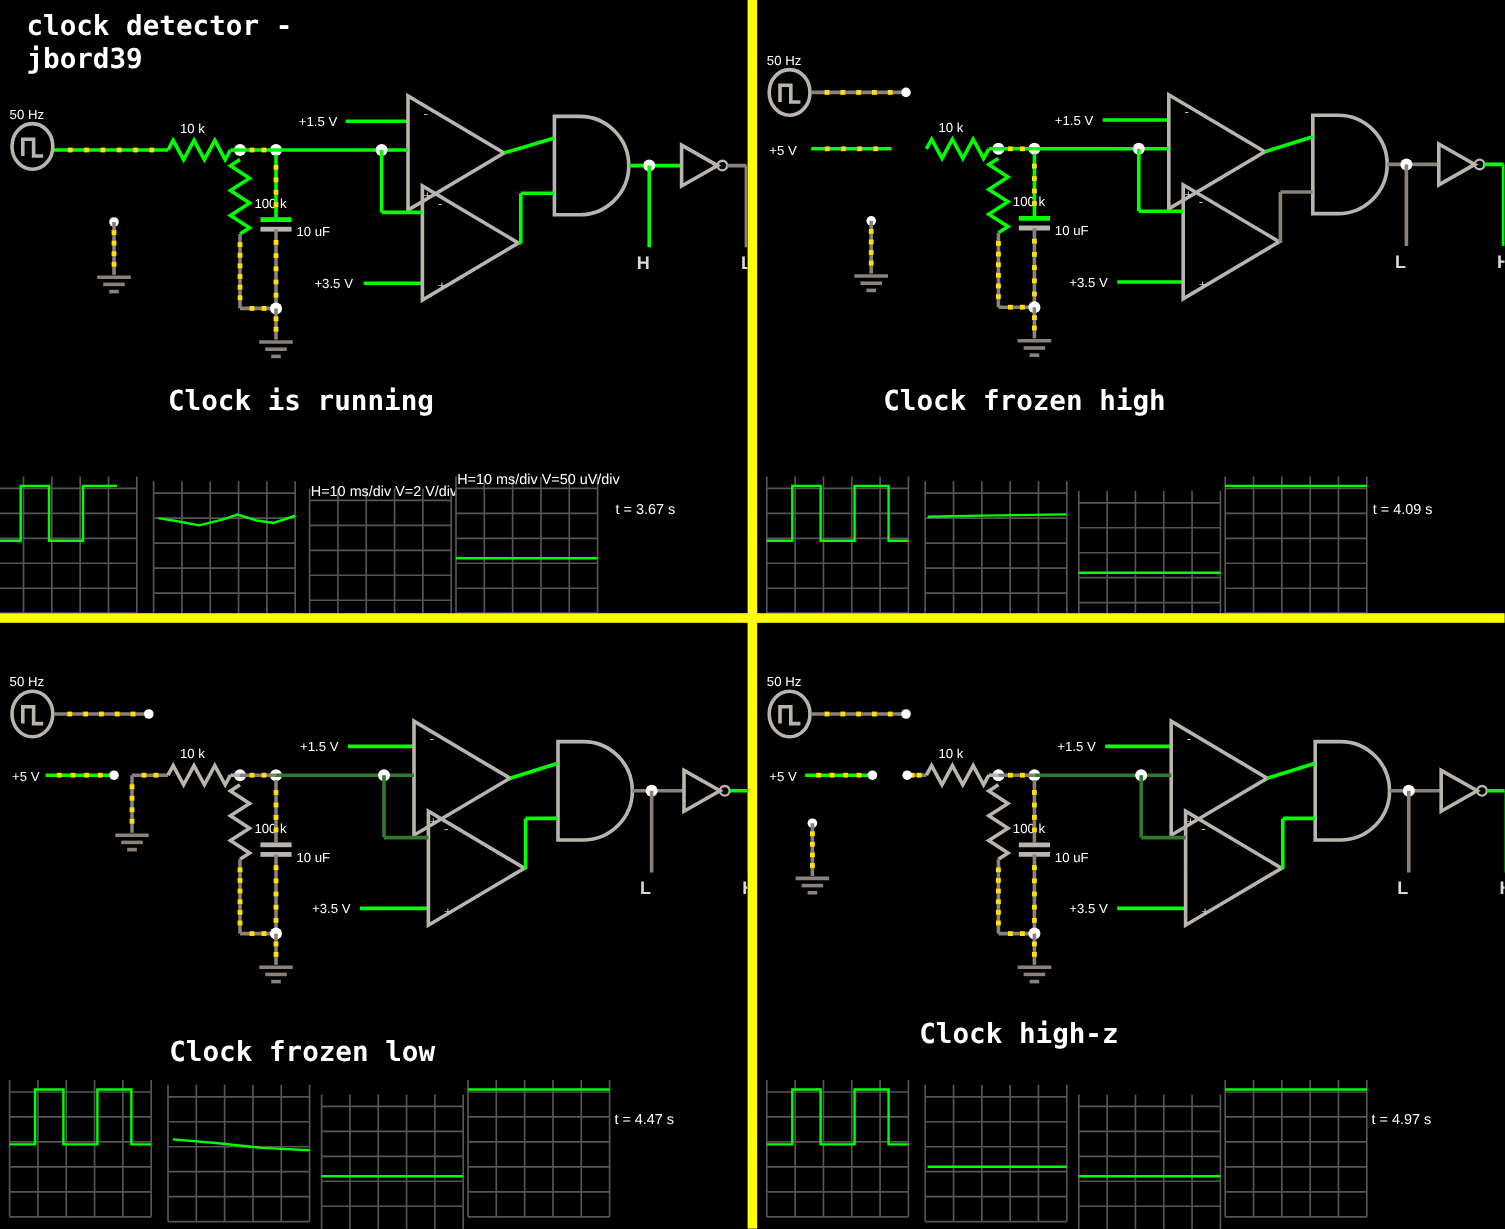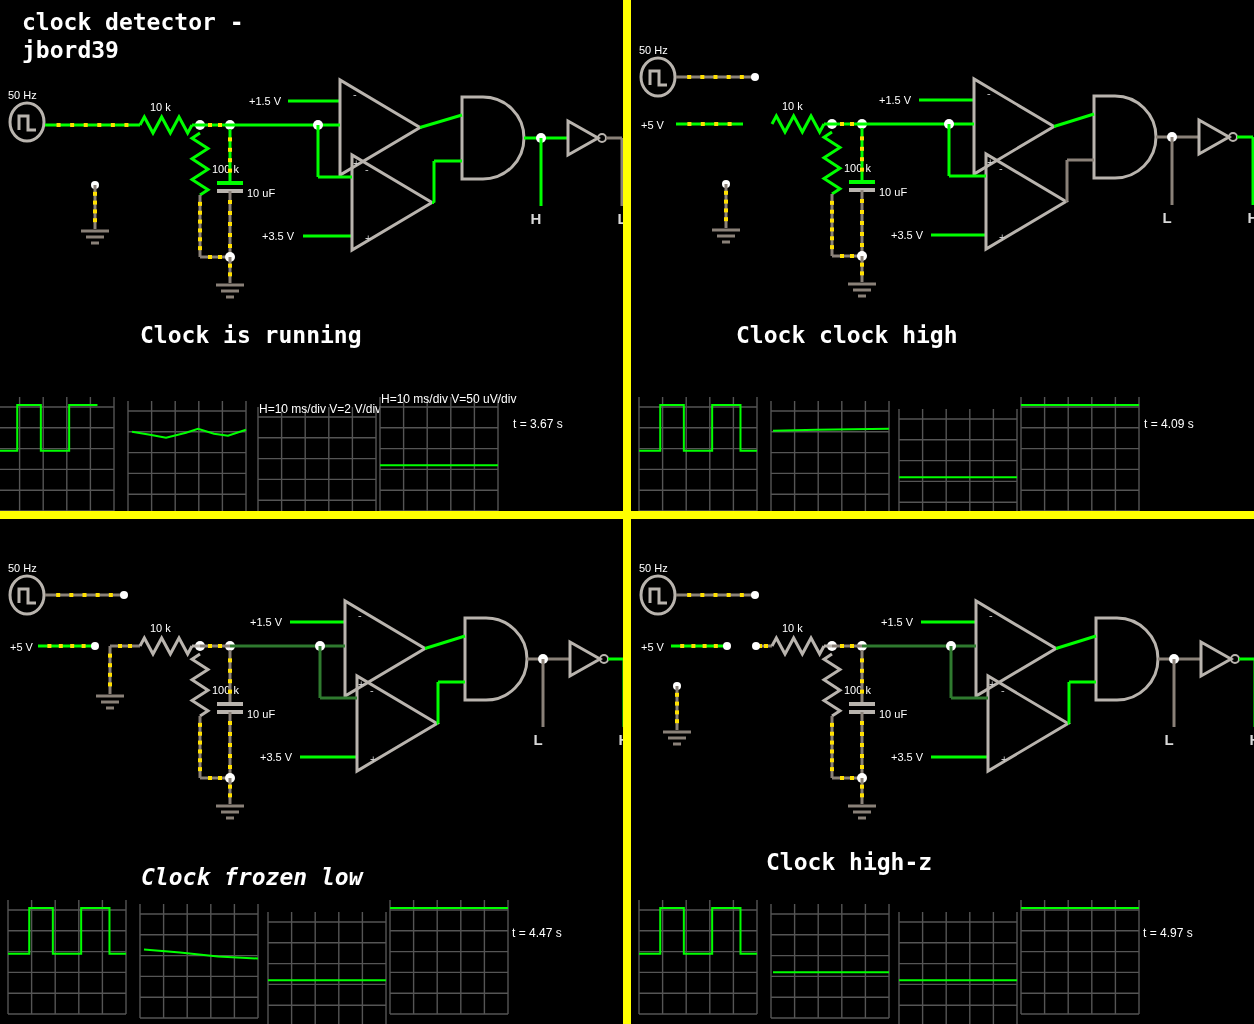--- a/index.html
+++ b/index.html
@@ -207,21 +207,21 @@
             <line x1="498" y1="397" x2="498" y2="511" stroke="#555555" stroke-width="1.4"></line>
             <path d="M 380 465.24 L 498 465.24" stroke="#00ff00" stroke-width="2" fill="none"></path>
             <text x="381" y="403" class="scopetxt">H=10 ms/div V=50 uV/div</text>
           </g>
           <text x="513" y="428" class="timetxt">t = 3.67 s</text>
         </svg>
       </div>
   </div>
 
   <div class="quad" id="q2">
-    <div class="caption" style="left:105px;top:322px;">Clock clock high</div>
+    <div class="caption" style="left:105px;top:322px;">Clock frozen high</div>
     <div class="svgwrap">
         <svg width="623" height="511" viewBox="0 0 623 511">
           <g>
             <ellipse cx="27" cy="77" rx="17" ry="19" stroke="#b9b4ae" stroke-width="3" fill="none"></ellipse>
             <path d="M 19 85 L 19 71 L 28 71 L 28 85 L 36 85" stroke="#b9b4ae" stroke-width="3" fill="none"></path>
           </g>
           <line x1="45" y1="77" x2="124" y2="77" stroke="#8a8178" stroke-width="3" stroke-linecap="butt"></line>
           <rect x="56.166666666666664" y="75" width="4" height="4" fill="#ffe000"></rect>
           <rect x="69.33333333333333" y="75" width="4" height="4" fill="#ffe000"></rect>
           <rect x="82.5" y="75" width="4" height="4" fill="#ffe000"></rect>
@@ -386,21 +386,21 @@
             <line x1="484.4" y1="397" x2="484.4" y2="511" stroke="#555555" stroke-width="1.4"></line>
             <line x1="508" y1="397" x2="508" y2="511" stroke="#555555" stroke-width="1.4"></line>
             <path d="M 390 404.92 L 508 404.92" stroke="#00ff00" stroke-width="2" fill="none"></path>
           </g>
           <text x="513" y="428" class="timetxt">t = 4.09 s</text>
         </svg>
       </div>
   </div>
 
   <div class="quad" id="q3">
-    <div class="caption" style="left:141px;top:345px;font-style:italic;">Clock frozen low</div>
+    <div class="caption" style="left:141px;top:345px;">Clock frozen low</div>
     <div class="svgwrap">
         <svg width="623" height="511" viewBox="0 0 623 511">
           <g>
             <ellipse cx="27" cy="76" rx="17" ry="19" stroke="#b9b4ae" stroke-width="3" fill="none"></ellipse>
             <path d="M 19 84 L 19 70 L 28 70 L 28 84 L 36 84" stroke="#b9b4ae" stroke-width="3" fill="none"></path>
           </g>
           <line x1="45" y1="76" x2="124" y2="76" stroke="#8a8178" stroke-width="3" stroke-linecap="butt"></line>
           <rect x="56.166666666666664" y="74" width="4" height="4" fill="#ffe000"></rect>
           <rect x="69.33333333333333" y="74" width="4" height="4" fill="#ffe000"></rect>
           <rect x="82.5" y="74" width="4" height="4" fill="#ffe000"></rect>

